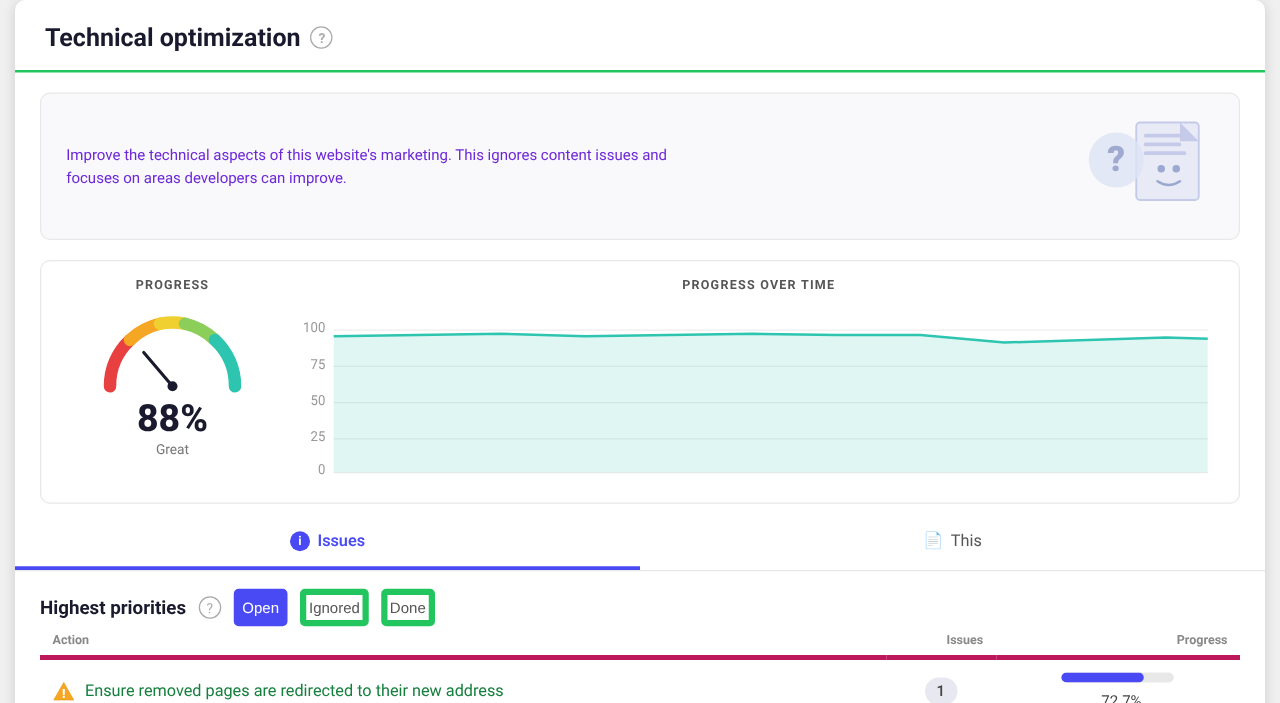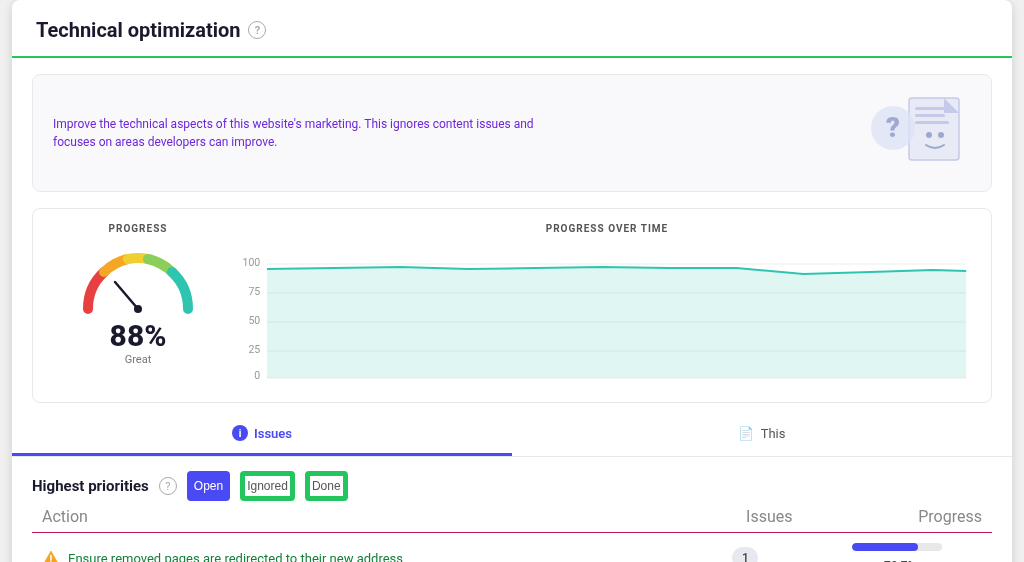--- a/index.html
+++ b/index.html
@@ -191,26 +191,26 @@
     .filter-btn.active {
       background: #4a4af4;
       color: #fff;
       border-color: #4a4af4;
     }
     .issues-table {
       width: 100%;
       border-collapse: collapse;
     }
     .issues-table thead tr th {
-      font-size: 16px;
+      font-size: 10px;
       color: #888;
-      font-weight: 400;
+      font-weight: 700;
       padding: 6px 10px;
       text-align: left;
-      border-bottom: 1px solid #be185d;
+      border-bottom: 4px solid #be185d;
     }
     .issues-table thead tr th.right {
       text-align: right;
     }
     .issues-table tbody tr {
       border-bottom: 1px solid #f0f0f0;
     }
     .issues-table tbody tr td {
       padding: 10px 10px;
       font-size: 13px;

